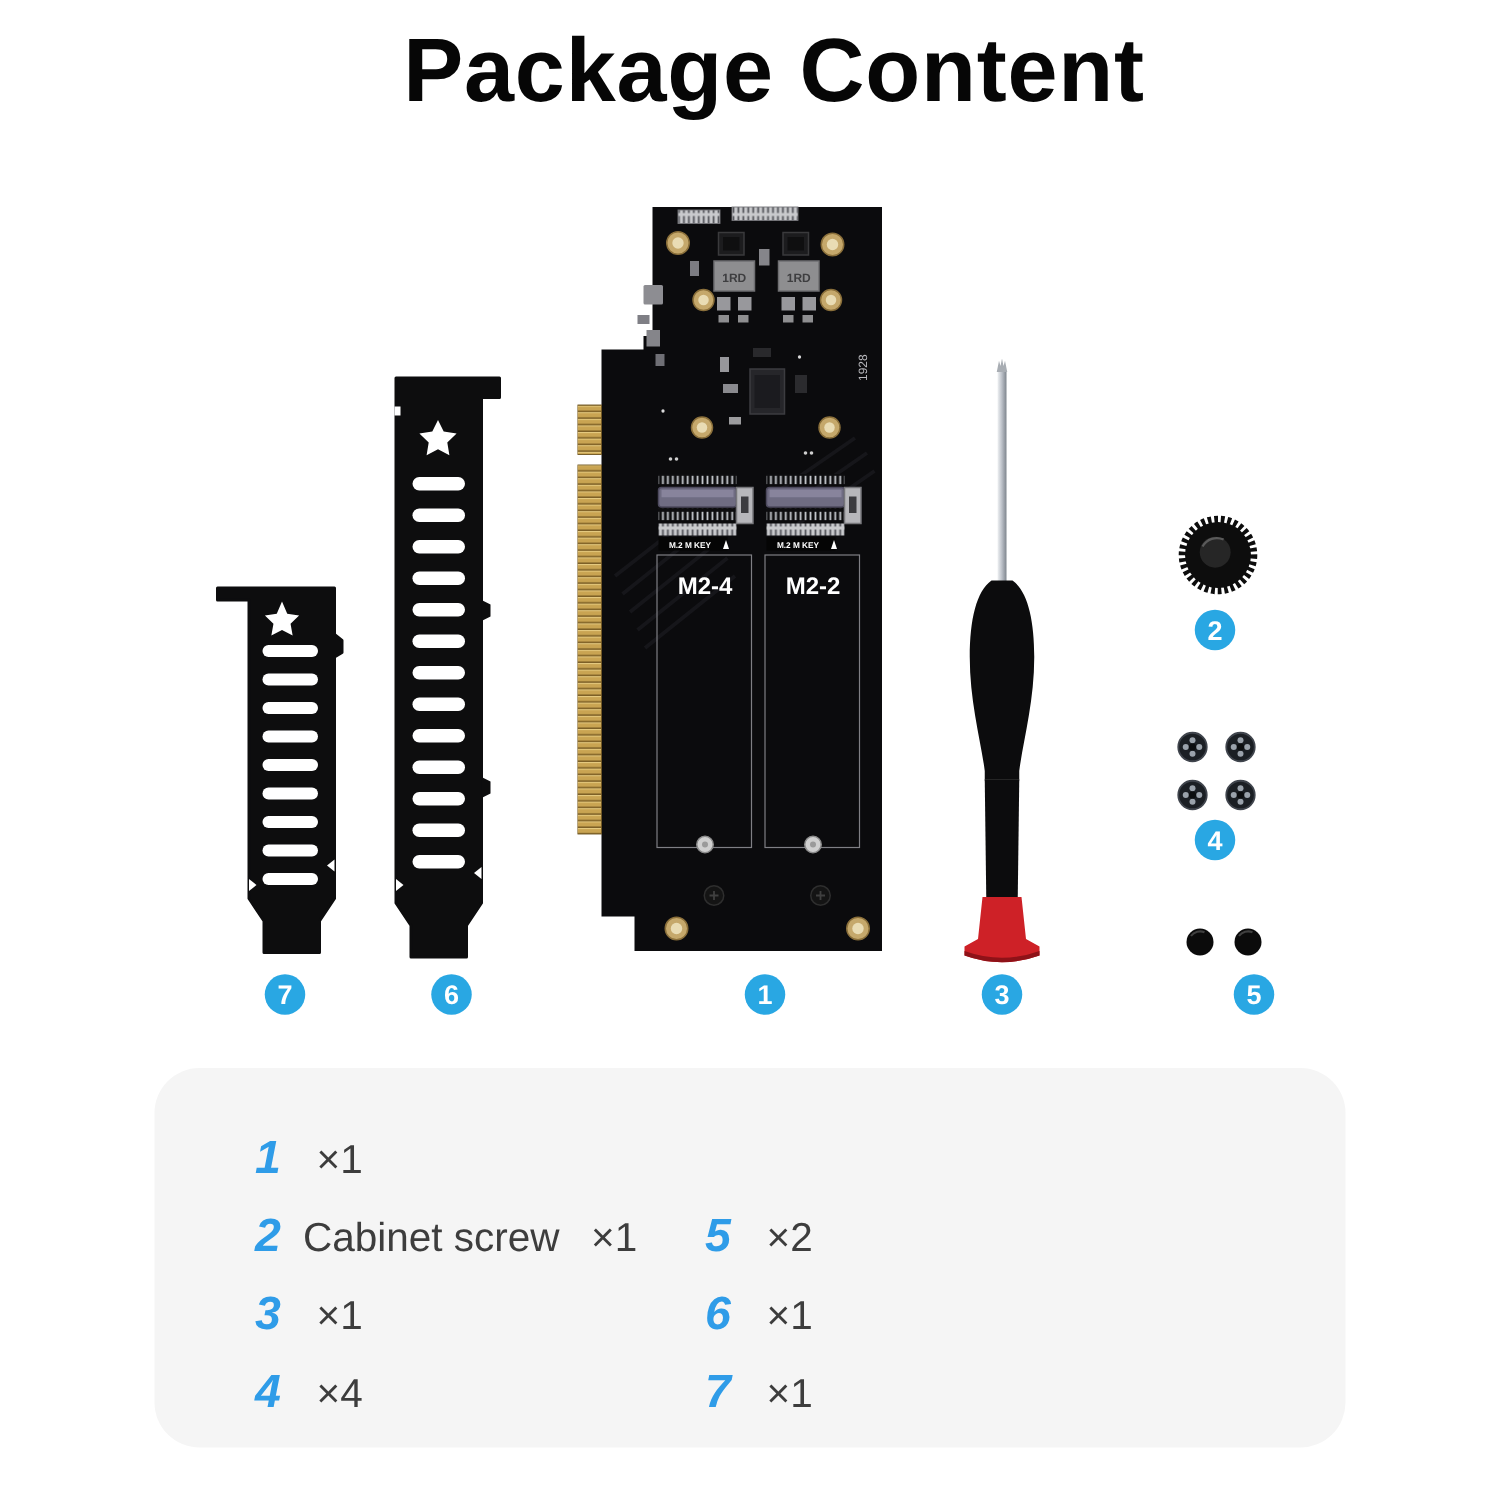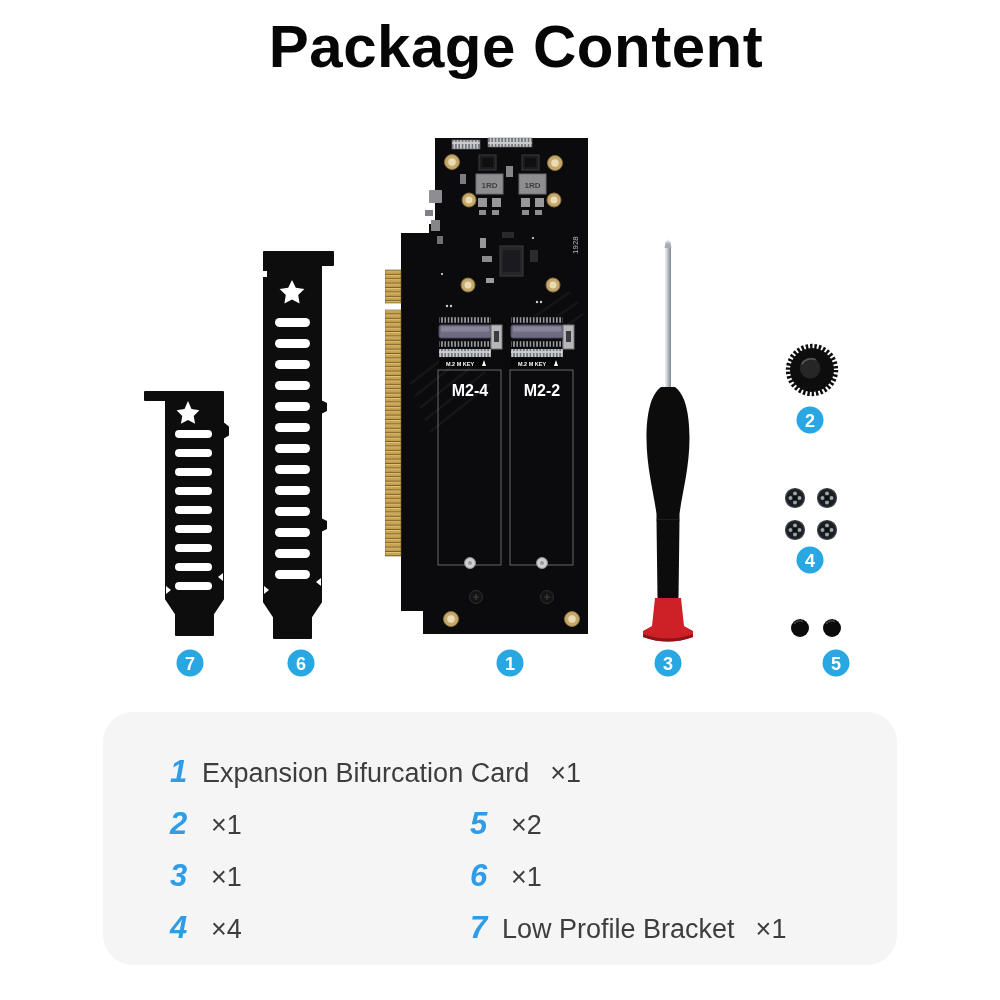--- a/index.html
+++ b/index.html
@@ -335,46 +335,45 @@
   <div class="badge badge-3">3</div>
   <div class="badge badge-4">4</div>
   <div class="badge badge-5">5</div>
   <div class="badge badge-6">6</div>
   <div class="badge badge-7">7</div>
 
   <div class="legend">
     <div class="legend-inner">
       <div class="entry">
         <span class="num">1</span>
-        <span class="lbl">Expansion Bifurcation Card</span>
         <span class="cnt">×1</span>
       </div>
       <div class="legend-grid">
         <div class="entry">
           <span class="num">2</span>
+          <span class="lbl">Cabinet screw</span>
           <span class="cnt">×1</span>
         </div>
         <div class="entry">
           <span class="num">5</span>
           <span class="cnt">×2</span>
         </div>
         <div class="entry">
           <span class="num">3</span>
           <span class="cnt">×1</span>
         </div>
         <div class="entry">
           <span class="num">6</span>
           <span class="cnt">×1</span>
         </div>
         <div class="entry">
           <span class="num">4</span>
           <span class="cnt">×4</span>
         </div>
         <div class="entry">
           <span class="num">7</span>
-          <span class="lbl">Low Profile Bracket</span>
           <span class="cnt">×1</span>
         </div>
       </div>
     </div>
   </div>
 
 </div>
 
 </body></html>

